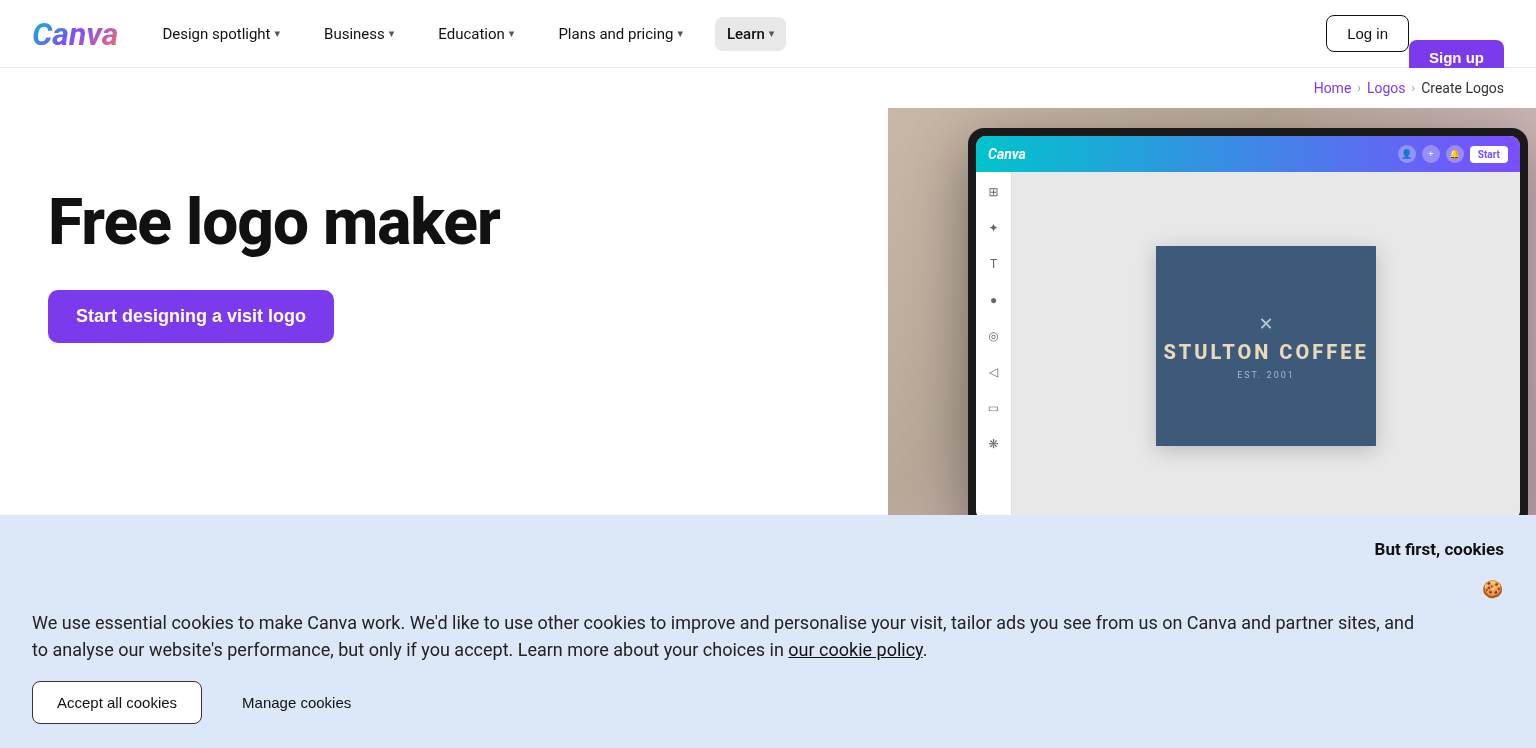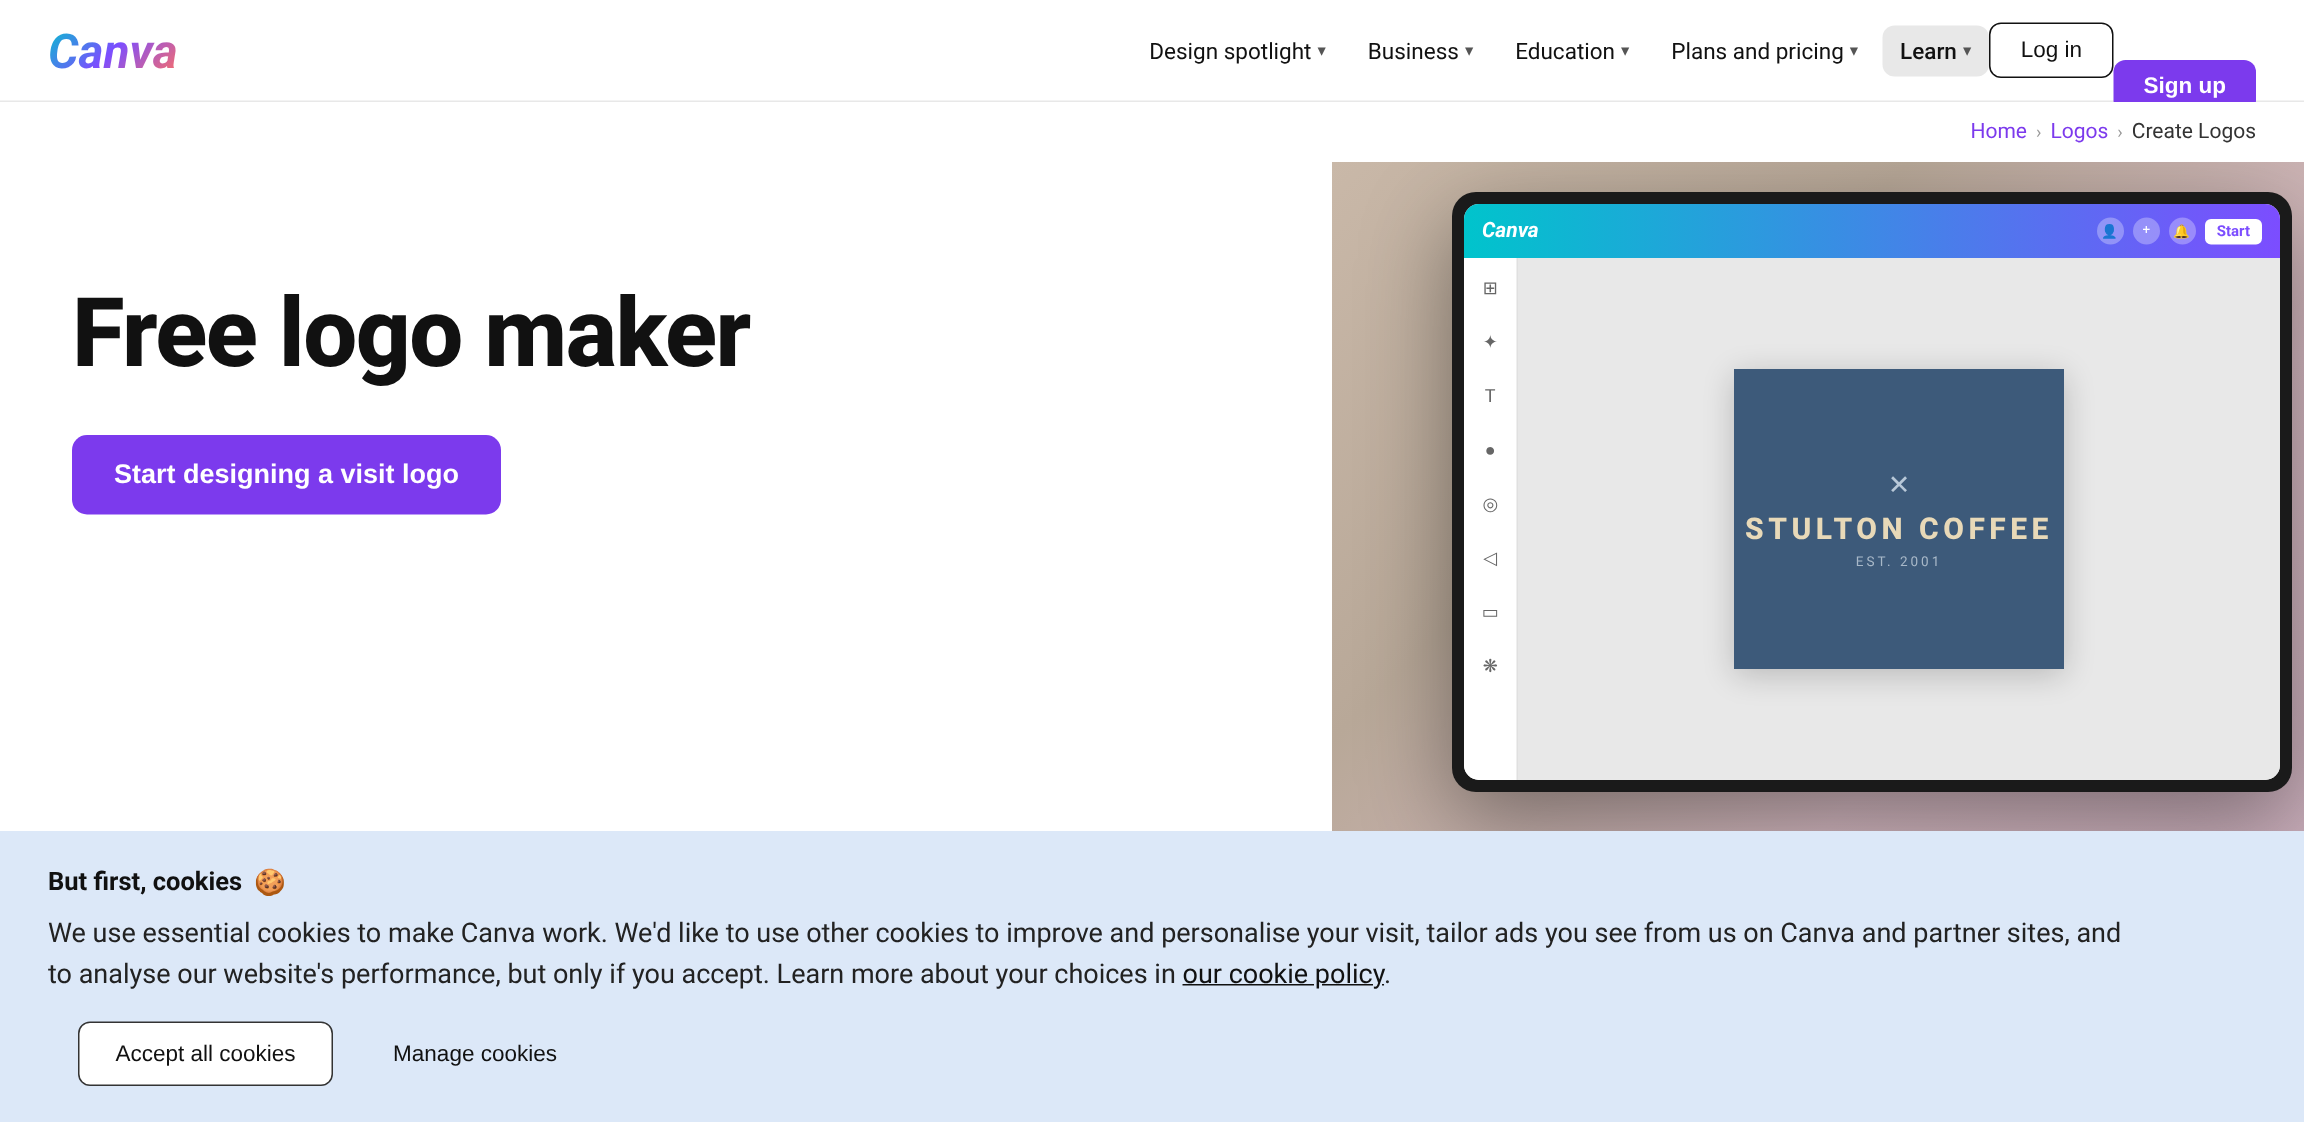--- a/index.html
+++ b/index.html
@@ -23,23 +23,22 @@
       -webkit-background-clip: text;
       -webkit-text-fill-color: transparent;
       background-clip: text;
       margin-right: 32px;
       font-style: italic;
       cursor: pointer;
     }
     nav {
       display: flex;
       align-items: center;
-      gap: 4px;
+      gap: 20px;
       flex: 1;
-      justify-content: flex-end;
     }
     .nav-item {
       display: flex;
       align-items: center;
       gap: 4px;
       padding: 8px 12px;
       font-size: 15px;
       color: #111;
       cursor: pointer;
       border-radius: 6px;
@@ -277,22 +276,23 @@
       background: #dce8f8;
       padding: 24px 32px;
       z-index: 100;
     }
     .cookie-title {
       font-size: 17px;
       font-weight: 700;
       color: #111;
       margin-bottom: 10px;
       display: flex;
-      align-items: flex-start;
-      gap: 8px;
+      align-items: flex-end;
+      gap: 20px;
+      flex-direction: column;
     }
     .cookie-text {
       font-size: 18px;
       color: #222;
       line-height: 1.5;
       margin-bottom: 18px;
       max-width: 1400px;
     }
     .cookie-text a {
       color: #111;
@@ -306,21 +306,20 @@
     }
     .btn-accept {
       padding: 12px 24px;
       border: 1.5px solid #333;
       border-radius: 8px;
       background: #fff;
       font-size: 15px;
       font-weight: 500;
       cursor: pointer;
       color: #111;
-      margin-left: 20px;
     }
     .btn-manage {
       padding: 12px 24px;
       border: none;
       background: transparent;
       font-size: 15px;
       font-weight: 500;
       cursor: pointer;
       color: #111;
     }

